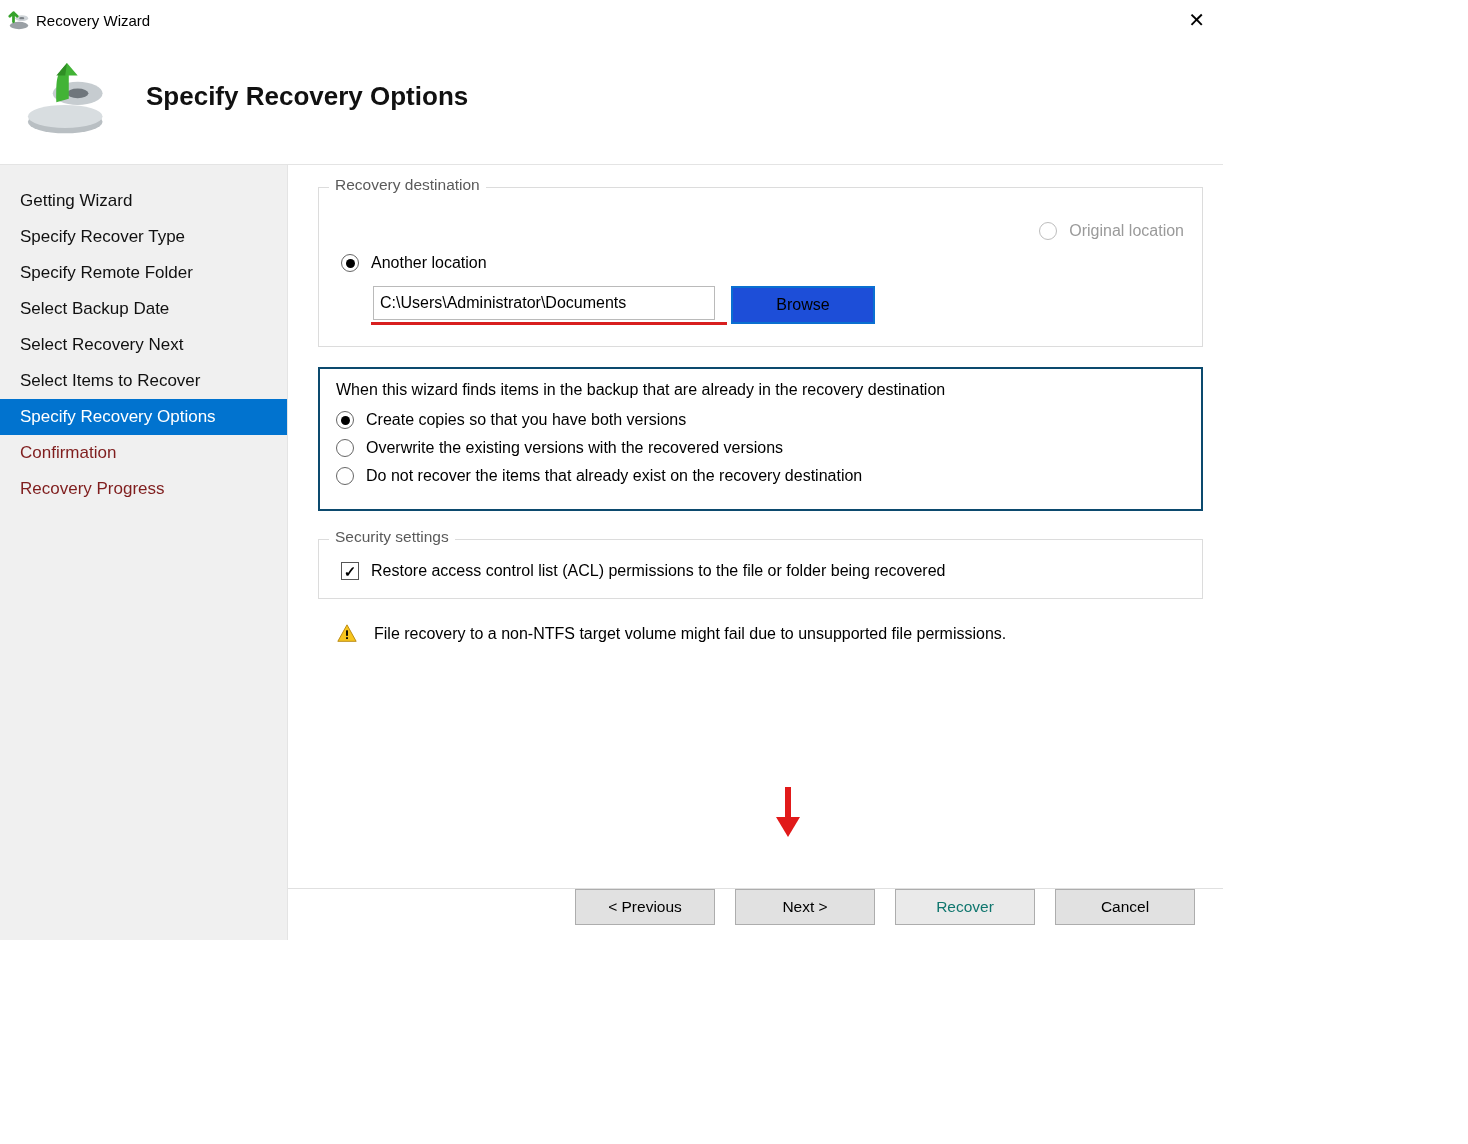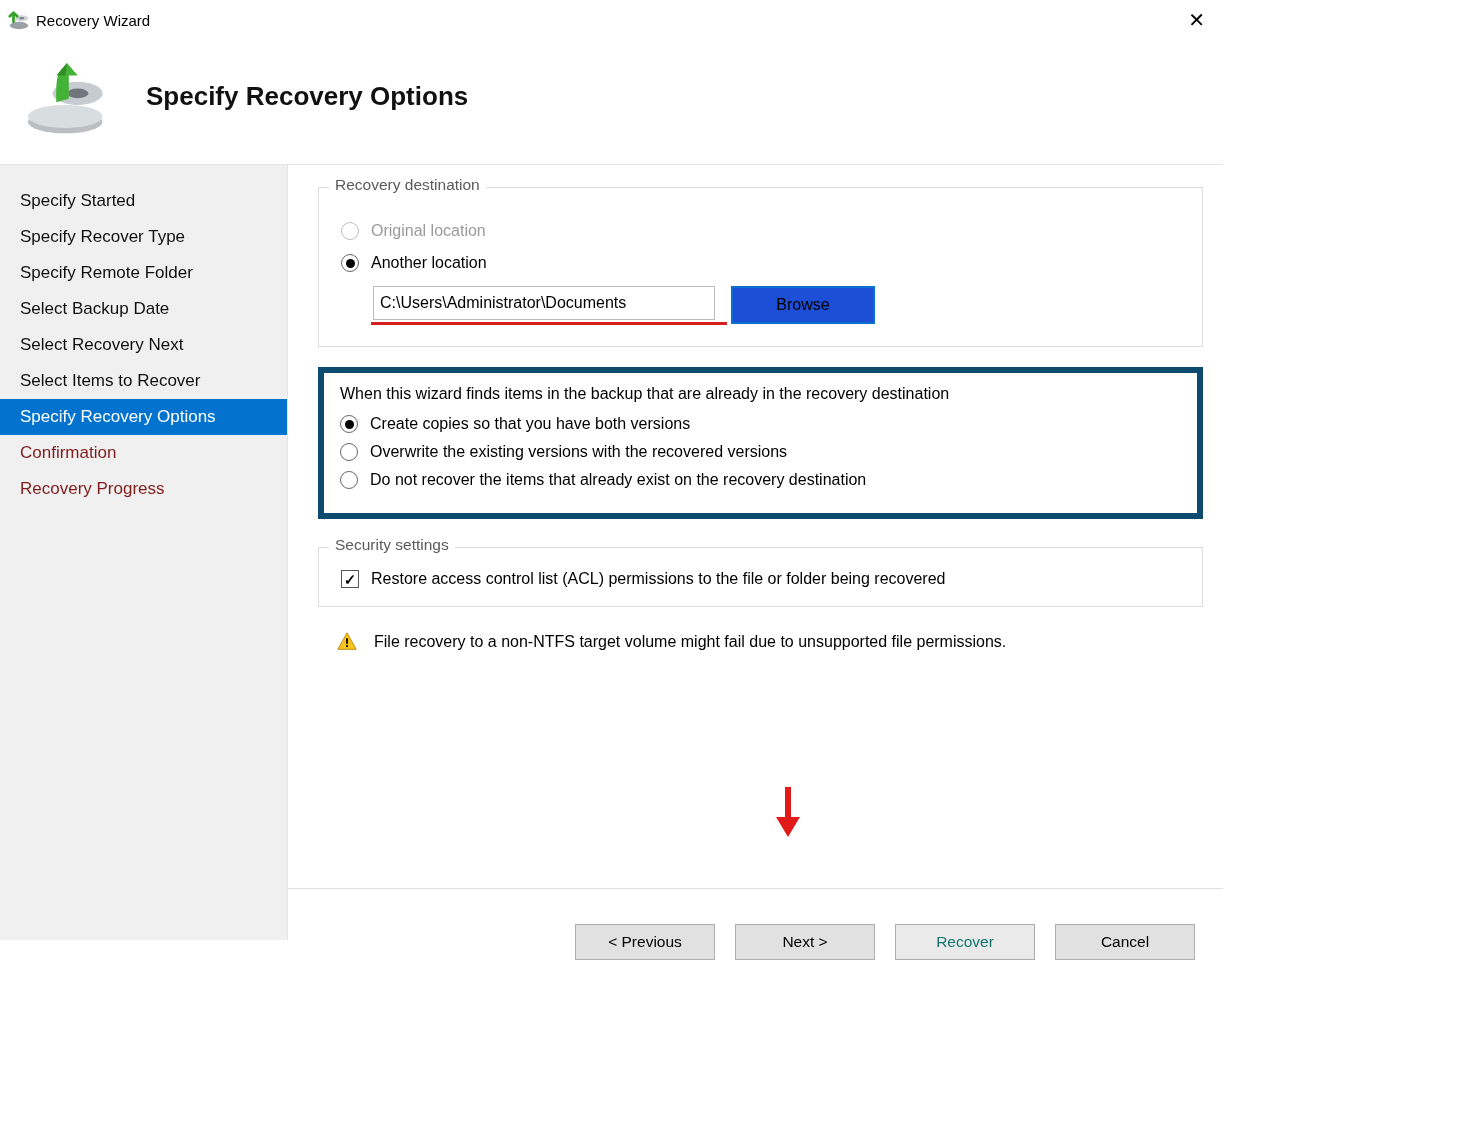--- a/index.html
+++ b/index.html
@@ -60,21 +60,21 @@
   .groupbox {
     border: 1px solid #dcdcdc; margin: 0 0 20px 0; padding: 28px 18px 22px 22px;
     position: relative;
   }
   .groupbox-legend {
     position: absolute; top: -12px; left: 10px;
     background: #fff; padding: 0 6px; color:#5a5a5a; font-size: 15.5px;
   }
 
   .radio-row { display:flex; align-items:center; gap:12px; margin: 6px 0 14px 0; font-size:16px; }
-  .radio-row.disabled { color:#9a9a9a; }
+  .radio-row.disabled { color:#9a9a9a;justify-content:flex-end; }
   .radio-circle {
     width:18px; height:18px; border-radius:50%; border:1.5px solid #666;
     display:flex; align-items:center; justify-content:center; flex-shrink:0;
     background:#fff;
   }
   .radio-row.disabled .radio-circle { border-color:#bdbdbd; }
   .radio-circle.checked::after {
     content:""; width:9px; height:9px; background:#000; border-radius:50%;
   }
 
@@ -86,38 +86,38 @@
   }
   .path-underline {
     position:absolute; left:-2px; right:-12px; bottom:-5px; height:3px;
     background:#d81f1f;
   }
   .browse-btn {
     width:144px; height:38px; border:2px solid #0a6fd1; background:#1d4ed8;
     font-size:16px; text-align:center; line-height:34px; cursor:default;
   }
 
-  .red-box { border:6px solid #0c4a6e; padding: 10px 16px 14px 16px; margin-bottom: 28px; }
+  .red-box { border:2px solid #0c4a6e; padding: 10px 16px 14px 16px; margin-bottom: 28px; }
   .red-title { font-size:16px; margin: 2px 0 12px 0; }
   .red-box .radio-row { margin: 10px 0; }
 
   .check-row { display:flex; align-items:center; gap:12px; font-size:16px; }
   .checkbox {
     width:18px; height:18px; border:1.5px solid #555; background:#fff;
     display:flex; align-items:center; justify-content:center; flex-shrink:0;
   }
   .checkbox.checked::after { content:"✓"; font-size:15px; line-height:1; font-weight:700; }
 
   .warn-row { display:flex; align-items:center; gap:16px; margin: 24px 4px 0 18px; font-size:16px;}
   .warn-icon { width:22px; height:22px; }
 
   
   .footer {
     position:absolute; left:288px; right:0; bottom:0; height:72px;
-    border-top:1px solid #e0e0e0; display:flex; align-items:flex-end;
+    border-top:1px solid #e0e0e0; display:flex; align-items:flex-start;
     justify-content:flex-end; gap:20px; padding-right:28px;
   }
   .wizard-btn {
     width:140px; height:36px; border:1px solid #adadad; background:#e1e1e1;
     font-size:15.5px; text-align:center; line-height:34px; cursor:default;
   }
   .wizard-btn.disabled { color:#0f766e; background:#eaeaea; }
 
   
   .down-arrow {
@@ -163,21 +163,21 @@
         <path d="M38 52 C 38 22, 38 22, 50 8 L 62 22 L 52 22 L 52 48 Z" fill="#42b336"></path>
         <path d="M50 8 L 38 22 L 48 22 Z" fill="#2f8f24"></path>
       </svg>
     </div>
     <div class="header-title">Specify Recovery Options</div>
   </div>
 
   <div class="body">
 
     <div class="sidebar">
-      <div class="sidebar-item">Specify Started</div>
+      <div class="sidebar-item">Getting Wizard</div>
       <div class="sidebar-item">Specify Recover Type</div>
       <div class="sidebar-item">Specify Remote Folder</div>
       <div class="sidebar-item">Select Backup Date</div>
       <div class="sidebar-item">Select Recovery Next</div>
       <div class="sidebar-item">Select Items to Recover</div>
       <div class="sidebar-item selected">Specify Recovery Options</div>
       <div class="sidebar-item dim">Confirmation</div>
       <div class="sidebar-item dim">Recovery Progress</div>
     </div>
 

